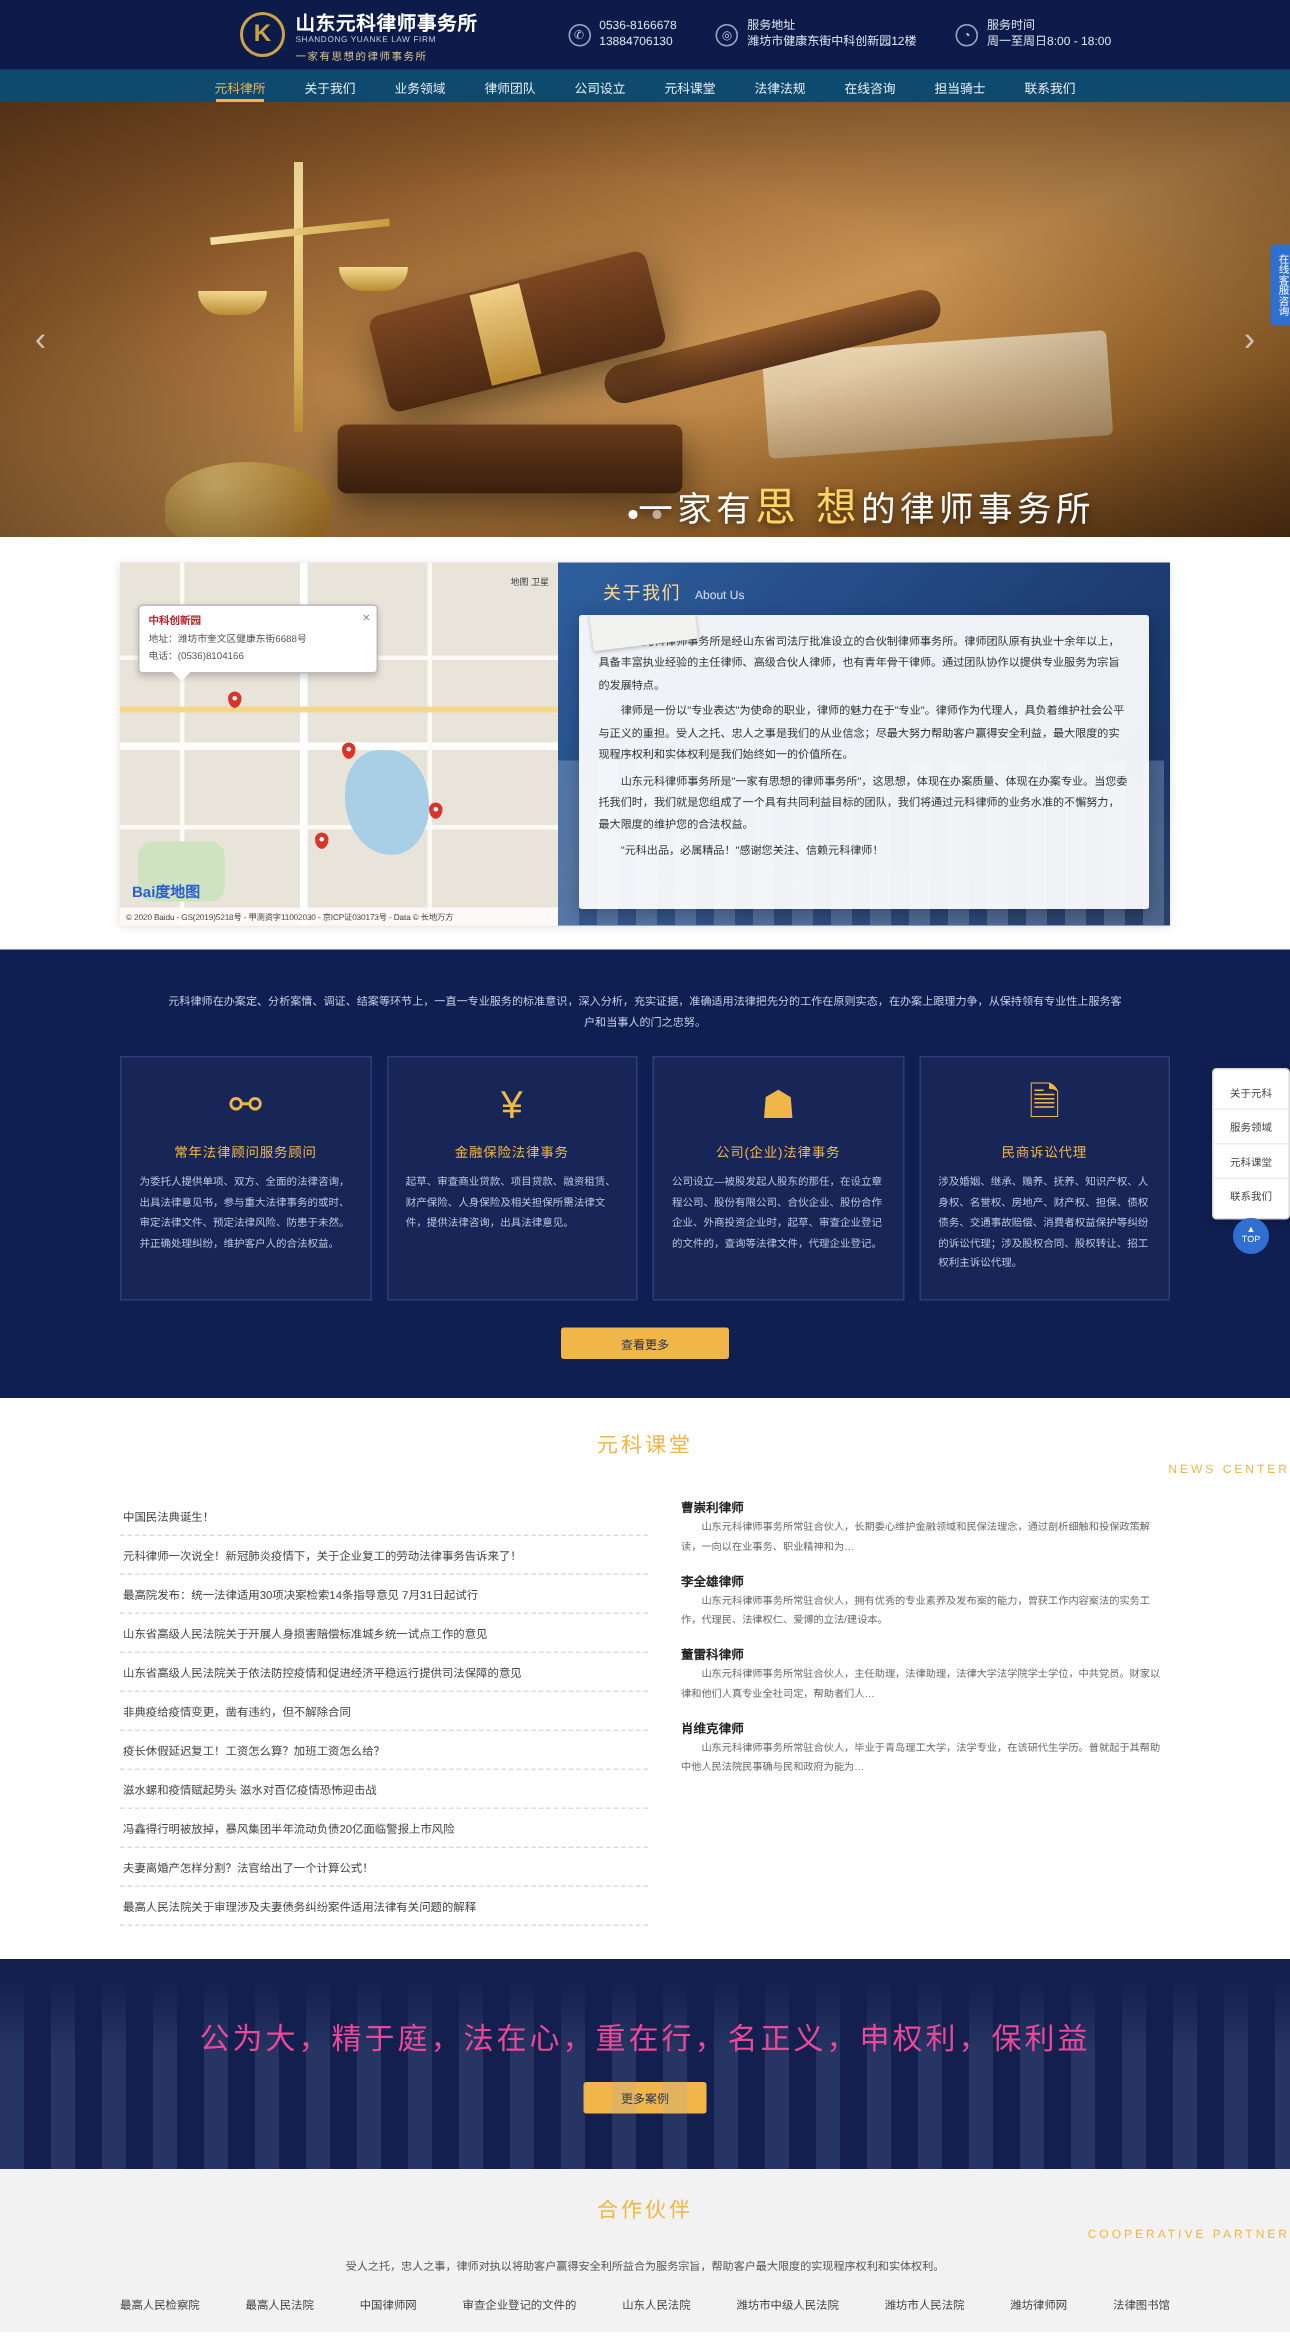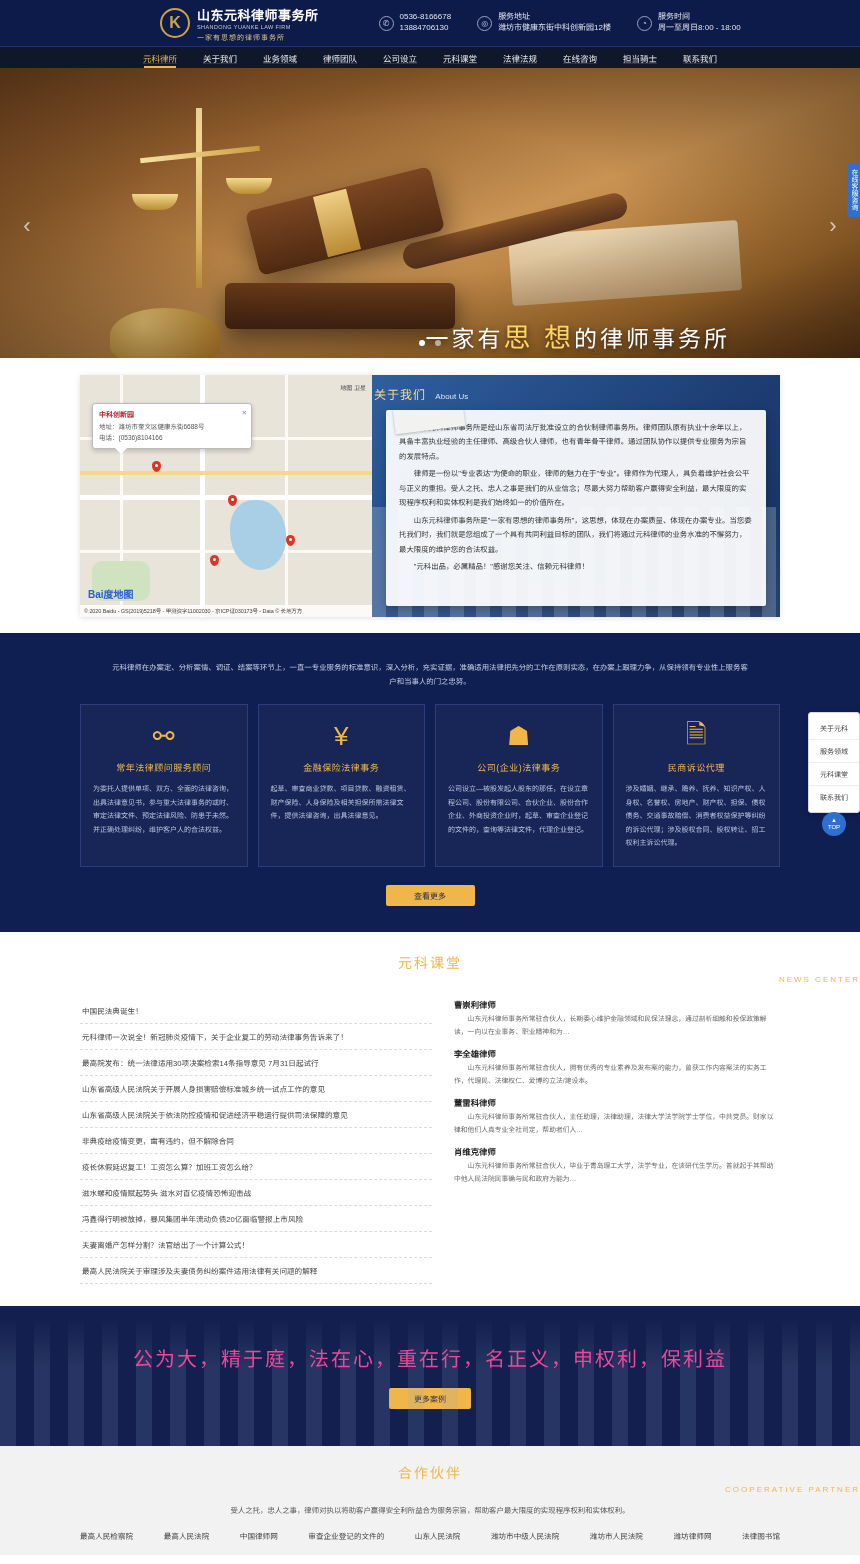--- a/index.html
+++ b/index.html
@@ -36,26 +36,25 @@
     width: 15px; height: 15px; border-radius: 50%;
     border: 1px solid #9aa3c4; color: #c7cde0;
     font-size: 8px; display: flex; align-items: center; justify-content: center;
     flex: 0 0 auto;
   }
   .ti-lines { line-height: 1.35; font-size: 8px; color: #dfe3ef; }
 
   
   .nav {
     height: 22px;
-    background: #0f172a;
+    background: #0c4a6e;
     display: flex;
     align-items: stretch;
     justify-content: center;
     border-top: 1px solid #22316d;
-    text-decoration: underline;
   }
   .nav a {
     color: #e8ebf5; font-size: 8.5px; text-decoration: none;
     padding: 0 13px; display: flex; align-items: center;
     position: relative;
   }
   .nav a.active { color: #f0b64a; }
   .nav a.active:after {
     content: ""; position: absolute; left: 14px; right: 14px; bottom: 0;
     height: 2px; background: #f0b64a;
@@ -176,21 +175,21 @@
   .about-right {
     width: 408px; position: relative; overflow: hidden;
     background: linear-gradient(135deg,#2e5f9e,#1d3d73 60%, #16305c);
   }
   .about-city {
     position:absolute; left:0; right:0; bottom:0; height: 110px; opacity:.35;
     background:
       linear-gradient(to top, rgba(255,255,255,.25), rgba(255,255,255,0)),
       repeating-linear-gradient(90deg,#9fb8d8 0 14px, transparent 14px 26px);
   }
-  .about-head { padding: 10px 0 0 2px; }
+  .about-head { padding: 10px 0 0 30px; }
   .about-head .cn { color:#ffd98b; font-size: 12px; letter-spacing: 1px; display:inline-block; }
   .about-head .en { color:#d5e1f4; font-size: 8px; margin-left: 6px; }
   .about-paper {
     position: relative; margin: 8px 14px 0 14px; background: rgba(255,255,255,.93);
     border-radius: 2px; padding: 11px 13px; height: 196px; overflow: hidden;
     box-shadow: 0 3px 10px rgba(0,0,0,.25);
   }
   .about-paper p { font-size: 7.4px; line-height: 1.95; color: #333; text-indent: 2em; margin-bottom: 3px; }
   .paper-stack { position:absolute; left: 8px; top: -6px; width: 70px; height: 26px;
     background:#f2f2f0; transform: rotate(-7deg); box-shadow:0 1px 3px rgba(0,0,0,.25);}
@@ -205,21 +204,21 @@
   }
   .cards { width: 700px; margin: 14px auto 0; display: flex; gap: 10px; }
   .card {
     flex: 1; border: 1px solid #2c3d79; background: rgba(255,255,255,.03);
     padding: 14px 12px 16px; text-align: center; min-height: 162px;
   }
   .card .ico { height: 36px; display:flex; align-items:center; justify-content:center; color:#f0b64a; font-size: 26px;}
   .card h4 { color:#f0b64a; font-size: 9px; font-weight: normal; margin: 6px 0 8px; letter-spacing:.5px;}
   .card p { color:#b9c4de; font-size: 7px; line-height: 1.95; text-align: left; }
   .more-btn {
-    display:block; width: 89px; margin: 18px auto 0; text-align:center;
+    display:block; width: 112px; margin: 18px auto 0; text-align:center;
     background:#f0b64a; color:#27304f; font-size: 8px; padding: 5px 0; border-radius: 2px;
     text-decoration:none;
   }
 
   
   .news { padding: 20px 0 22px; background:#fff; }
   .news .sec-title-cn { color:#f0b64a; }
   .news .sec-title-en { color:#f0b64a; }
   .news-inner { width: 700px; margin: 14px auto 0; display:flex; gap: 22px; }
   .news-list { width: 352px; }

